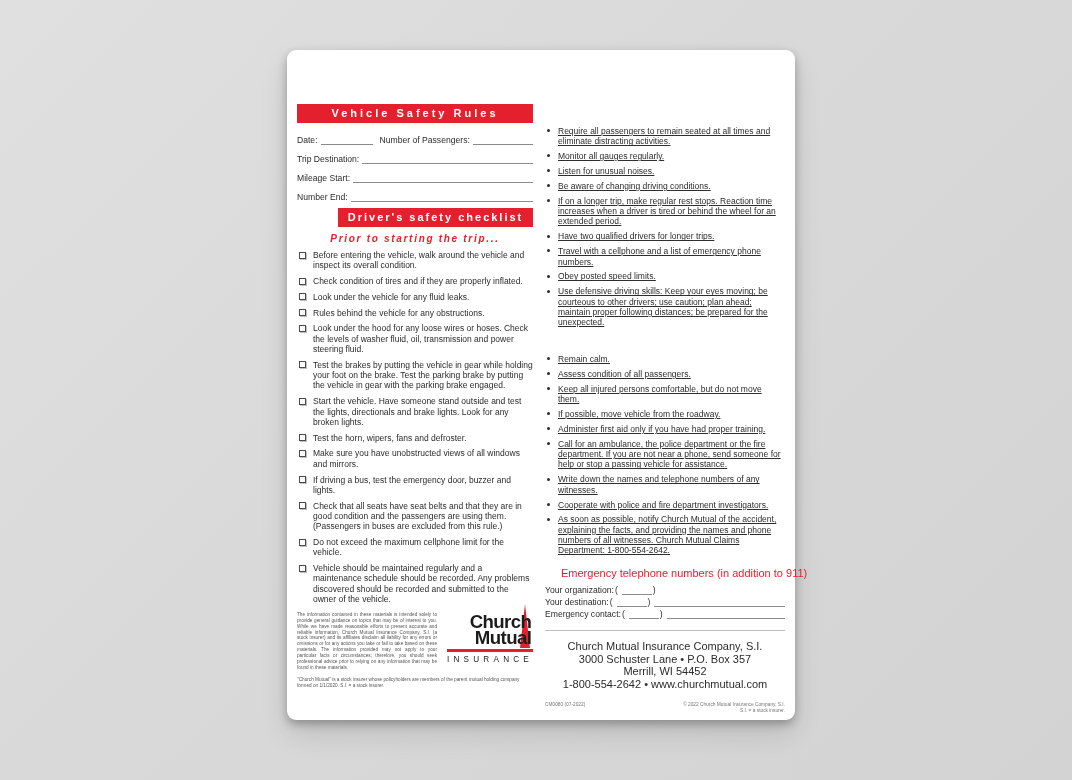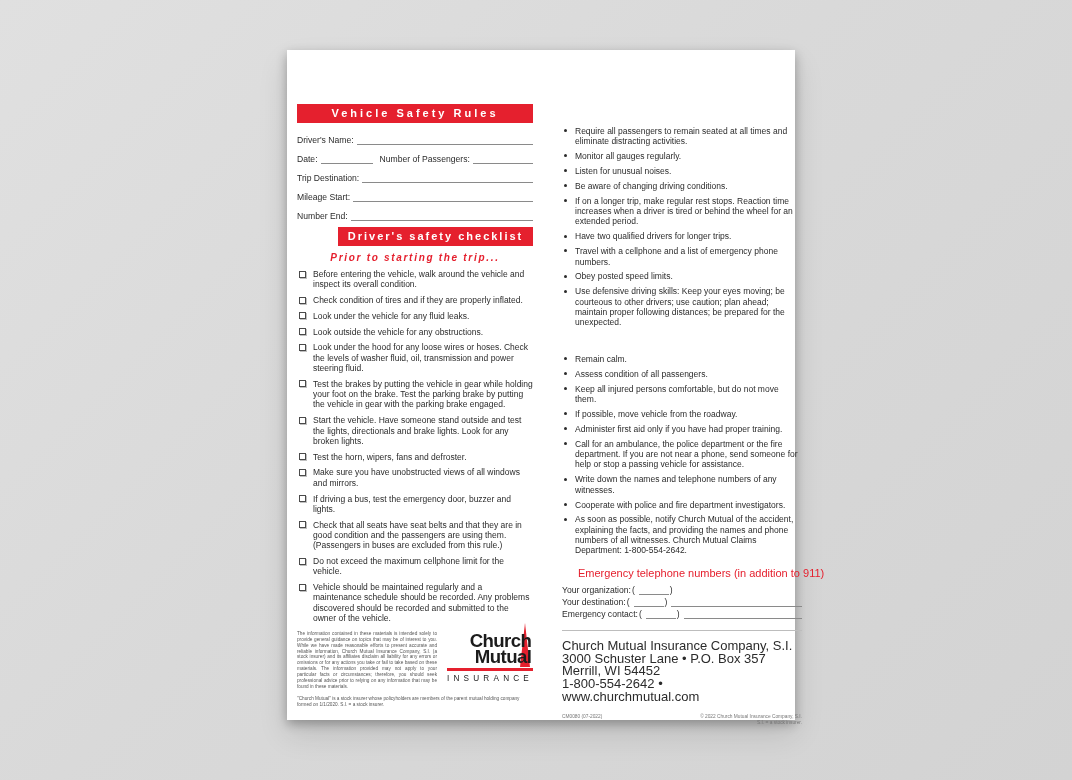--- a/index.html
+++ b/index.html
@@ -8,22 +8,23 @@
     background:linear-gradient(135deg,#e0e0e0 0%,#d9d9d9 45%,#d3d3d3 100%);
     font-family:"Liberation Sans","DejaVu Sans",sans-serif;
     -webkit-font-smoothing:antialiased;
   }
   .stage{position:relative;width:1072px;height:780px;}
   .page{
     position:absolute;left:287px;top:50px;width:508px;height:670px;
     background:#fff;
     box-shadow:0 4px 10px rgba(0,0,0,.28), 0 14px 28px rgba(0,0,0,.12);
     display:flex;box-sizing:border-box;
-    padding:54px 10px 8px 10px;gap:29px;
+    padding:54px 10px 8px 10px;gap:12px;
     color:#2e2e2e;
+    border-radius:9px;
   }
   .col{display:flex;flex-direction:column;box-sizing:border-box;}
   .col.left{width:236px;}
   .col.right{width:240px;}
 
   .banner{
     background:#e5202e;color:#fff;text-align:center;
     font-weight:bold;font-size:11px;line-height:19px;height:19px;
     white-space:nowrap;overflow:hidden;
   }
@@ -54,21 +55,21 @@
   .marker{flex:0 0 auto;}
   .marker.checkbox-outline{
     width:5px;height:5px;border:1px solid #4a4a4a;margin:1.5px 7px 0 2px;
     box-shadow:1px 1px 0 rgba(74,74,74,.35);
   }
   .marker.dot{
     width:3px;height:3px;border-radius:50%;background:#2b2b2b;margin:3.2px 8px 0 2px;
   }
   .li-text{flex:1;}
   .checklist{margin-top:2px;}
-  .bullets{margin-top:22px;}
+  .bullets{margin-top:22px;text-decoration:underline;}
 
   
   .bottom-row{display:flex;margin-top:2px;align-items:flex-start;}
   .legal{
     width:140px;font-size:4.7px;line-height:5.9px;color:#555;
     text-align:justify;
   }
   .logo{position:relative;width:86px;margin-left:10px;margin-top:2px;text-align:right;}
   .logo-words{position:relative;width:86px;}
   .logo-word{
@@ -84,39 +85,35 @@
   .logo-insurance{
     font-size:8.2px;letter-spacing:4.2px;color:#1c1c1c;margin-top:3px;white-space:nowrap;
   }
   .legal2{font-size:4.7px;line-height:5.9px;color:#555;margin-top:6px;width:225px;}
 
   
   .em-heading{color:#e5202e;font-size:11px;margin:7px 0 5px 16px;white-space:nowrap;}
   .frow.em{height:16.5px;margin-bottom:1px;}
   .paren{margin:0 1px;}
   .divider{border:none;border-top:1px solid #bdbdbd;margin:10px 0 9px 0;width:100%;}
-  .addr{font-size:13px;line-height:12.6px;color:#2b2b2b;}
+  .addr{font-size:11px;line-height:12.6px;color:#2b2b2b;text-align:center;}
   .foot-row{display:flex;justify-content:space-between;margin-top:11px;font-size:4.8px;line-height:6px;color:#777;}
   .copyright{text-align:right;}
 </style>
 </head>
 <body>
 
 <div class="stage">
   <div class="page">
 
     <div class="col left">
       <div class="banner ls-wide">Vehicle Safety Rules</div>
 
       <div class="form">
         <div class="frow">
-          <span class="flabel">Driver's Name:</span>
-          <span class="fline grow"></span>
-        </div>
-        <div class="frow">
           <span class="flabel">Date:</span>
           <span class="fline" style="width:52px"></span>
           <span class="flabel pad-l">Number of Passengers:</span>
           <span class="fline grow"></span>
         </div>
         <div class="frow">
           <span class="flabel">Trip Destination:</span>
           <span class="fline grow"></span>
         </div>
         <div class="frow">
@@ -140,21 +137,21 @@
           <div class="li">
             <span class="marker checkbox-outline"></span>
             <span class="li-text">Check condition of tires and if they are properly inflated.</span>
           </div>
           <div class="li">
             <span class="marker checkbox-outline"></span>
             <span class="li-text">Look under the vehicle for any fluid leaks.</span>
           </div>
           <div class="li">
             <span class="marker checkbox-outline"></span>
-            <span class="li-text">Look outside the vehicle for any obstructions.</span>
+            <span class="li-text">Rules behind the vehicle for any obstructions.</span>
           </div>
           <div class="li">
             <span class="marker checkbox-outline"></span>
             <span class="li-text">Look under the hood for any loose wires or hoses. Check the levels of washer fluid, oil, transmission and power steering fluid.</span>
           </div>
           <div class="li">
             <span class="marker checkbox-outline"></span>
             <span class="li-text">Test the brakes by putting the vehicle in gear while holding your foot on the brake. Test the parking brake by putting the vehicle in gear with the parking brake engaged.</span>
           </div>
           <div class="li">

